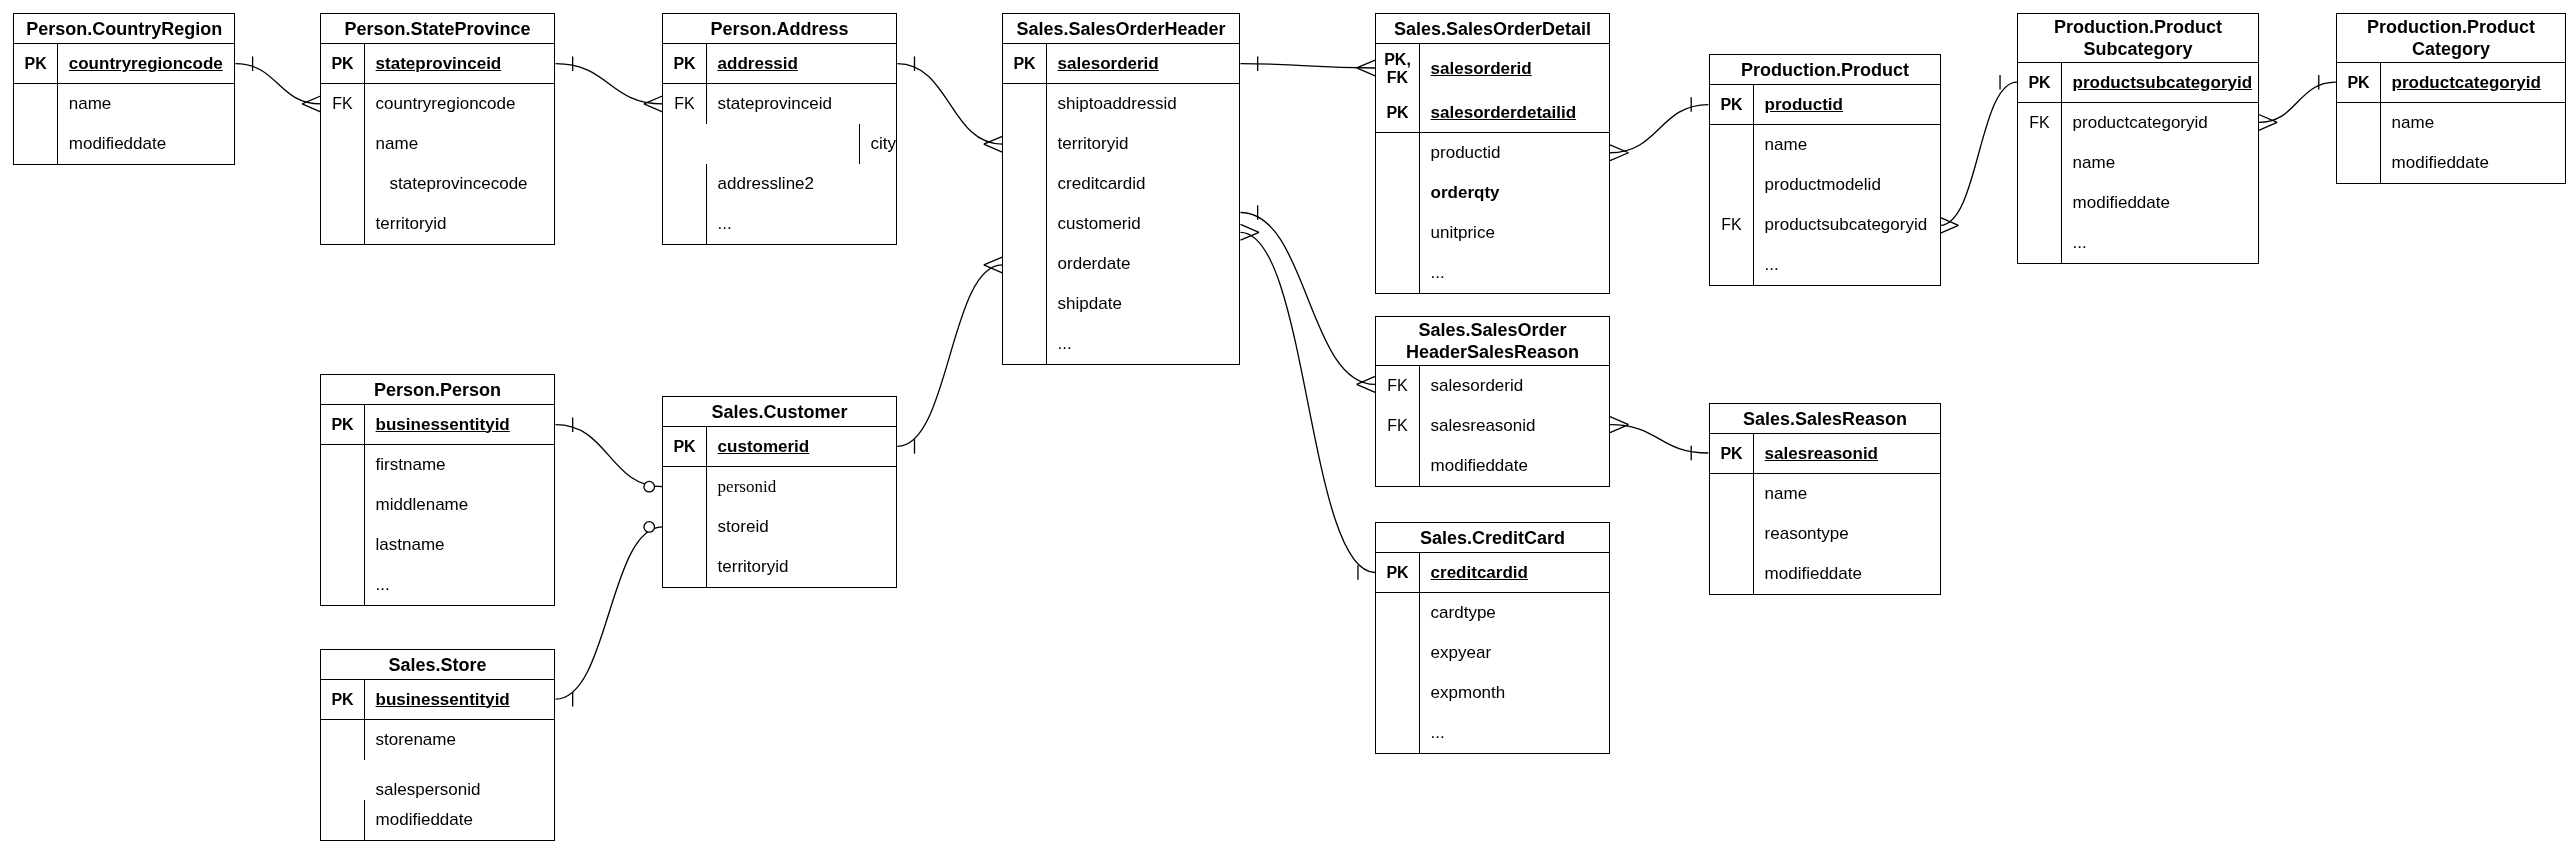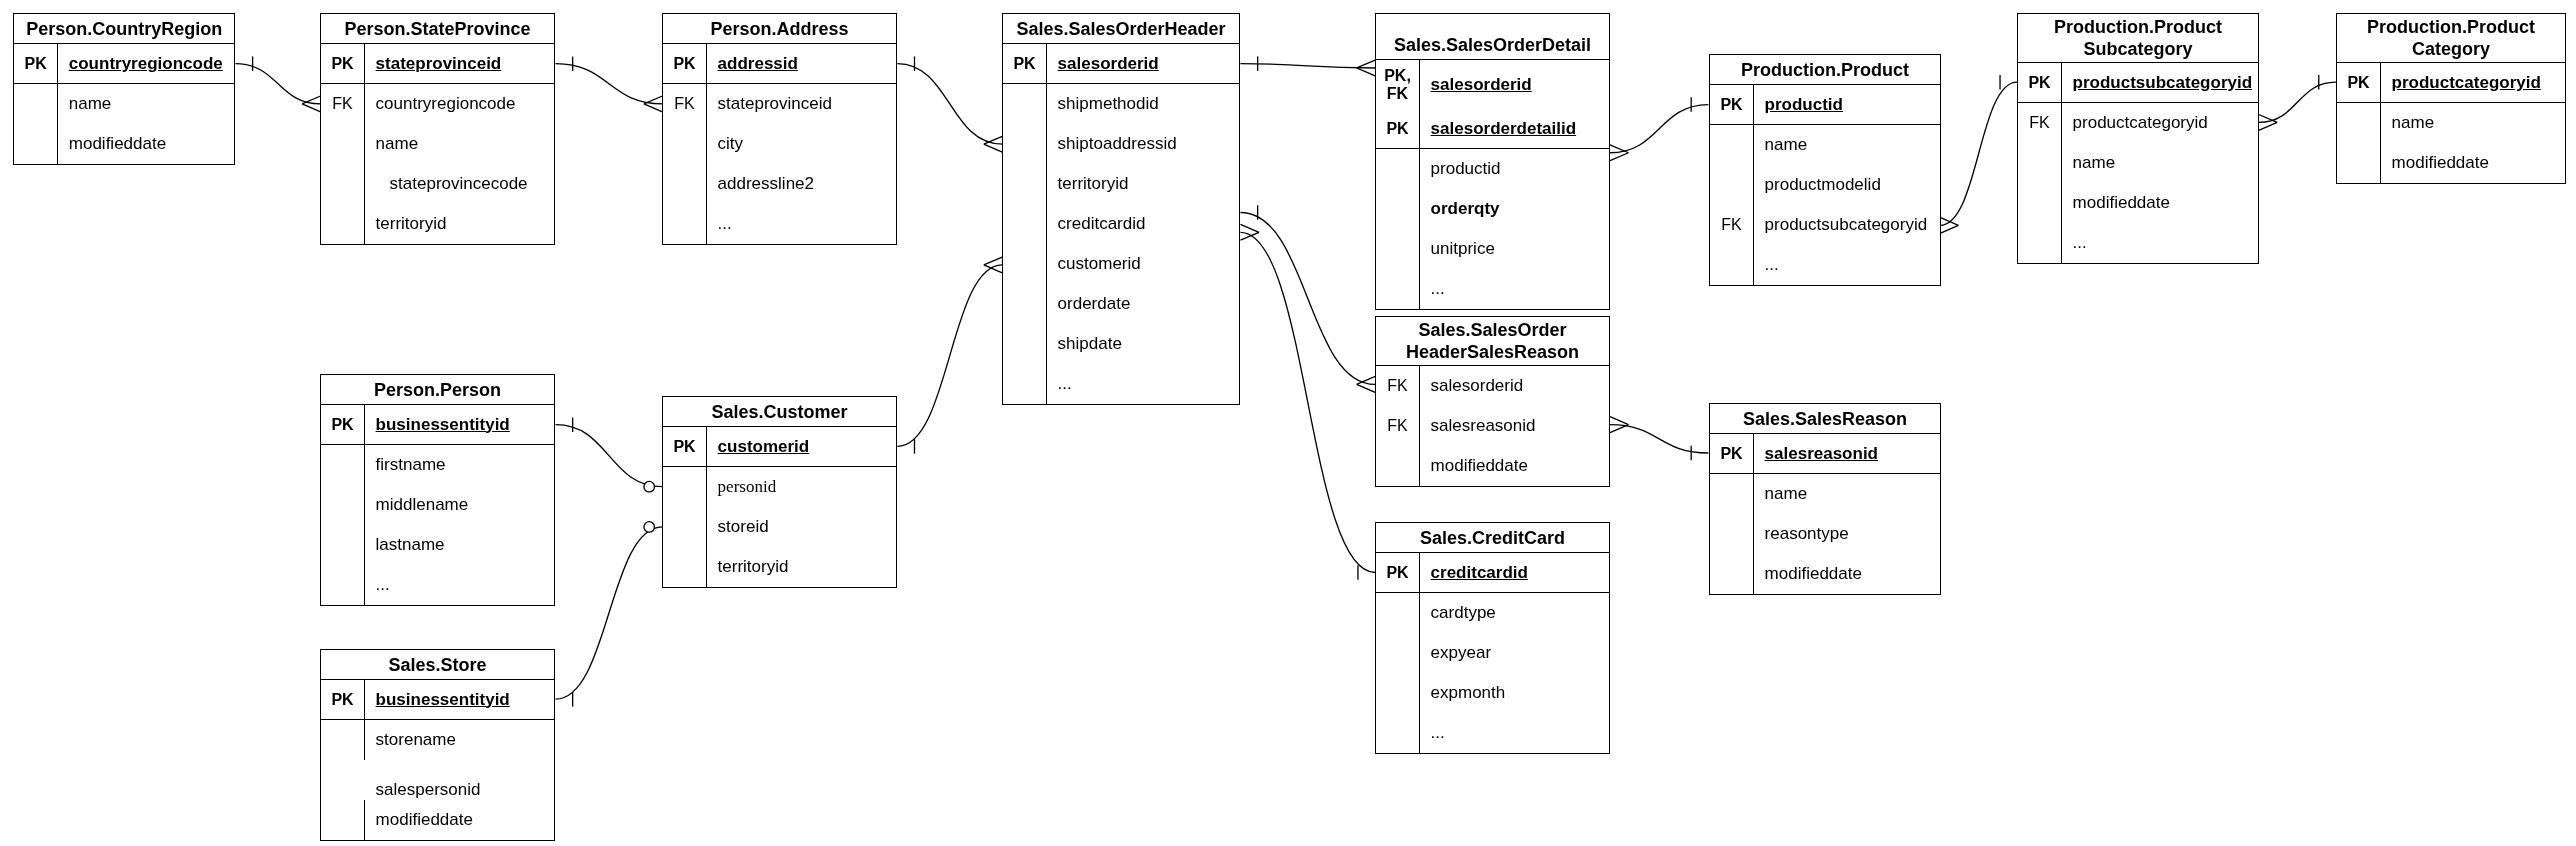--- a/index.html
+++ b/index.html
@@ -137,45 +137,41 @@
     <div class="tbl" style="left: 662px; top: 13.2px; width: 235px;">
       <div class="tbl-title" style="height: 30px;">Person.Address</div>
       <div class="tbl-row sep" style="height: 40px;">
         <div class="key-cell pk">PK</div>
         <div class="name-cell pk">addressid</div>
       </div>
       <div class="tbl-row" style="height: 40px;">
         <div class="key-cell">FK</div>
         <div class="name-cell">stateprovinceid</div>
       </div>
-      <div class="tbl-row" style="height: 40px;">
+      <div class="tbl-row" style="height: 40px; justify-content: flex-end;">
         <div class="key-cell"></div>
         <div class="name-cell">city</div>
       </div>
       <div class="tbl-row" style="height: 40px;">
         <div class="key-cell"></div>
         <div class="name-cell">addressline2</div>
       </div>
       <div class="tbl-row" style="height: 40px;">
         <div class="key-cell"></div>
         <div class="name-cell">...</div>
       </div>
     </div>
     <div class="tbl" style="left: 1002px; top: 13.2px; width: 238px;">
       <div class="tbl-title" style="height: 30px;">Sales.SalesOrderHeader</div>
       <div class="tbl-row sep" style="height: 40px;">
         <div class="key-cell pk">PK</div>
         <div class="name-cell pk">salesorderid</div>
       </div>
       <div class="tbl-row" style="height: 40px;">
         <div class="key-cell"></div>
-        <div class="name-cell">shipmethodid</div>
-      </div>
-      <div class="tbl-row" style="height: 40px;">
-        <div class="key-cell"></div>
         <div class="name-cell">shiptoaddressid</div>
       </div>
       <div class="tbl-row" style="height: 40px;">
         <div class="key-cell"></div>
         <div class="name-cell">territoryid</div>
       </div>
       <div class="tbl-row" style="height: 40px;">
         <div class="key-cell"></div>
         <div class="name-cell">creditcardid</div>
       </div>
@@ -190,21 +186,21 @@
       <div class="tbl-row" style="height: 40px;">
         <div class="key-cell"></div>
         <div class="name-cell">shipdate</div>
       </div>
       <div class="tbl-row" style="height: 40px;">
         <div class="key-cell"></div>
         <div class="name-cell">...</div>
       </div>
     </div>
     <div class="tbl" style="left: 1375px; top: 13.2px; width: 235px;">
-      <div class="tbl-title" style="height: 30px; margin-top: 16px;">Sales.SalesOrderDetail</div>
+      <div class="tbl-title" style="height: 30px;">Sales.SalesOrderDetail</div>
       <div class="tbl-row" style="height: 49px;">
         <div class="key-cell pk">PK,
 FK</div>
         <div class="name-cell pk">salesorderid</div>
       </div>
       <div class="tbl-row sep" style="height: 40px;">
         <div class="key-cell pk">PK</div>
         <div class="name-cell pk">salesorderdetailid</div>
       </div>
       <div class="tbl-row" style="height: 40px;">

